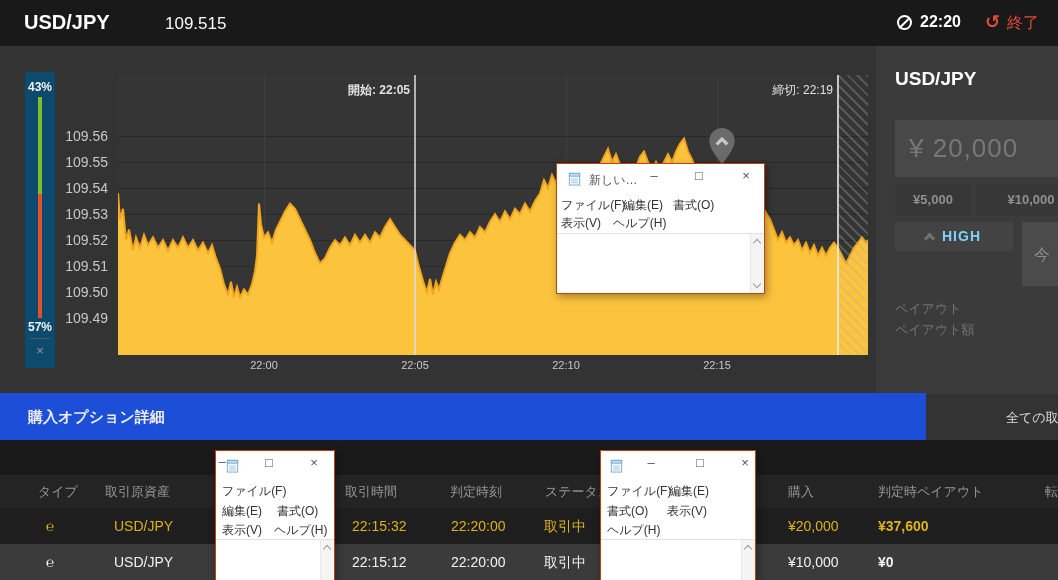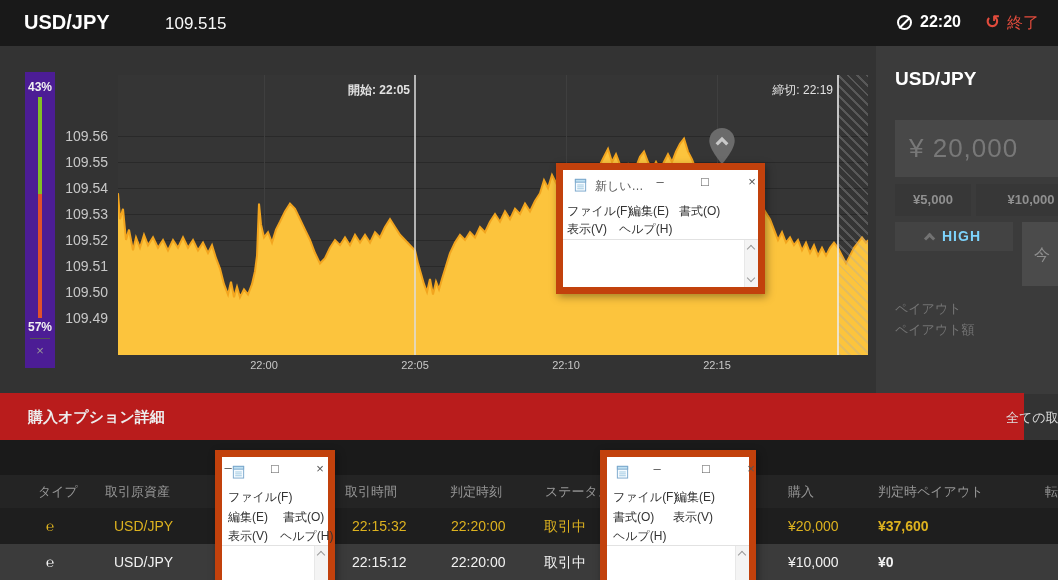--- a/index.html
+++ b/index.html
@@ -12,21 +12,21 @@
   #topbar { left:0; top:0; width:1058px; height:46px; background:#191919; }
   #tb-symbol { left:24px; top:11px; font-size:20px; font-weight:bold; color:#fff; }
   #tb-price { left:165px; top:14px; font-size:17px; color:#fafafa; }
   #no-icon { left:897px; top:15px; width:15px; height:15px; border:2px solid #fff; border-radius:50%; }
   #no-icon::after { content:''; position:absolute; left:-2px; top:4.5px; width:15px; height:2px; background:#fff; transform:rotate(-45deg); }
   #tb-time { left:920px; top:13px; font-size:16px; font-weight:bold; color:#fff; }
   #end-icon { left:985px; top:11px; font-size:18px; font-weight:bold; color:#e14b3c; }
   #end-btn { left:1007px; top:13px; font-size:16px; color:#e14b3c; cursor:pointer; }
 
   
-  #gauge { left:25px; top:72px; width:30px; height:296px; background:#4c1d95; }
+  #gauge { left:25px; top:72px; width:30px; height:296px; background:#0c4a6e; }
   #gauge .pct { left:0; width:30px; text-align:center; font-size:12px; font-weight:bold; color:#f2f2f2; }
   #g-high { top:8px; } #g-low { top:248px; }
   #g-green { left:13px; top:25px; width:4px; height:97px; background:#82bf25; }
   #g-red { left:13px; top:122px; width:4px; height:124px; background:#e0512b; }
   #g-div { left:5px; top:266px; width:20px; height:1px; background:#555; }
   #g-close { left:0; top:271px; width:30px; text-align:center; font-size:13px; color:#999; cursor:pointer; }
 
   
   #plot { left:118px; top:75px; width:750px; height:280px; background:#353535; }
   .hgrid { left:0; width:750px; height:1px; background:#292929; }
@@ -55,36 +55,36 @@
   #p-high { top:176px; } #p-low { top:211px; }
   .chev { display:inline-block; width:8px; height:8px; border-left:3px solid #737373; border-top:3px solid #737373; margin-right:7px; }
   .chev.up { transform:rotate(45deg) translateY(2px); }
   .chev.down { transform:rotate(225deg) translateY(-1px); }
   #p-now { left:146px; top:176px; width:70px; height:64px; background:#4b4b4b; color:#8e8e8e; font-size:16px; cursor:pointer; }
   #p-now span { position:absolute; left:12px; top:23px; }
   .p-label { left:19px; font-size:13px; color:#737373; }
   #p-payout { top:254px; } #p-payout-amt { top:275px; }
 
   
-  #section { left:0; top:393px; width:1024px; height:47px; background:#b91c1c; }
+  #section { left:0; top:393px; width:926px; height:47px; background:#1d4ed8; }
   #sec-title { left:28px; top:15px; font-size:15px; font-weight:bold; color:#ededed; }
   #sec-link { left:1006px; top:16px; font-size:13px; color:#dedede; white-space:nowrap; cursor:pointer; }
   #gapband { left:0; top:440px; width:1058px; height:35px; background:#1a1a1a; }
   #thead { left:0; top:475px; width:1058px; height:33px; background:#242424; }
   #thead span { position:absolute; top:0; line-height:33px; font-size:13px; color:#979797; white-space:nowrap; }
   .trow { left:0; width:1058px; height:36px; }
   #row1 { top:508px; background:#1e1e1e; color:#ddb21f; }
   #row2 { top:544px; background:#3b3b3b; color:#f2f2f2; }
   .trow span { position:absolute; top:0; line-height:36px; font-size:14px; white-space:nowrap; }
   .c-icon { left:46px; font-size:17px; font-weight:bold; }
   .c-asset { left:114px; } .c-t1 { left:352px; } .c-t2 { left:451px; }
   .c-status { left:544px; } .c-buy { left:788px; } .c-payout { left:878px; font-weight:bold; }
 
   
-  .notepad { position:absolute; background:#fff; border:7px solid #c2410c; z-index:20;
+  .notepad { position:absolute; background:#fff; border:1px solid #c2410c; z-index:20;
     box-shadow:2px 3px 8px rgba(0,0,0,.35); color:#333; }
   .np-titlebar { position:absolute; left:0; top:0; right:0; height:29px; background:#fff; cursor:move; }
   .np-ico { position:absolute; top:7px; width:15px; height:15px; }
   .np-title { position:absolute; top:8px; font-size:12px; color:#555; white-space:nowrap; }
   .np-ctl { position:absolute; top:4px; width:18px; height:20px; text-align:center; font-size:13px; color:#555; cursor:pointer; }
   .np-menu { position:absolute; font-size:12px; color:#333; white-space:nowrap; cursor:default; }
   .np-body { position:absolute; left:0; right:0; bottom:0; background:#fff; border-top:1px solid #e2e2e2; }
   .np-scroll { position:absolute; right:0; top:0; bottom:0; width:14px; background:#f4f4f4; border-left:1px solid #e8e8e8; }
   .np-arrow { position:absolute; left:3px; width:6px; height:6px; border-left:1.5px solid #9a9a9a; border-top:1.5px solid #9a9a9a; }
   .np-arrow.up { top:6px; transform:rotate(45deg); }

